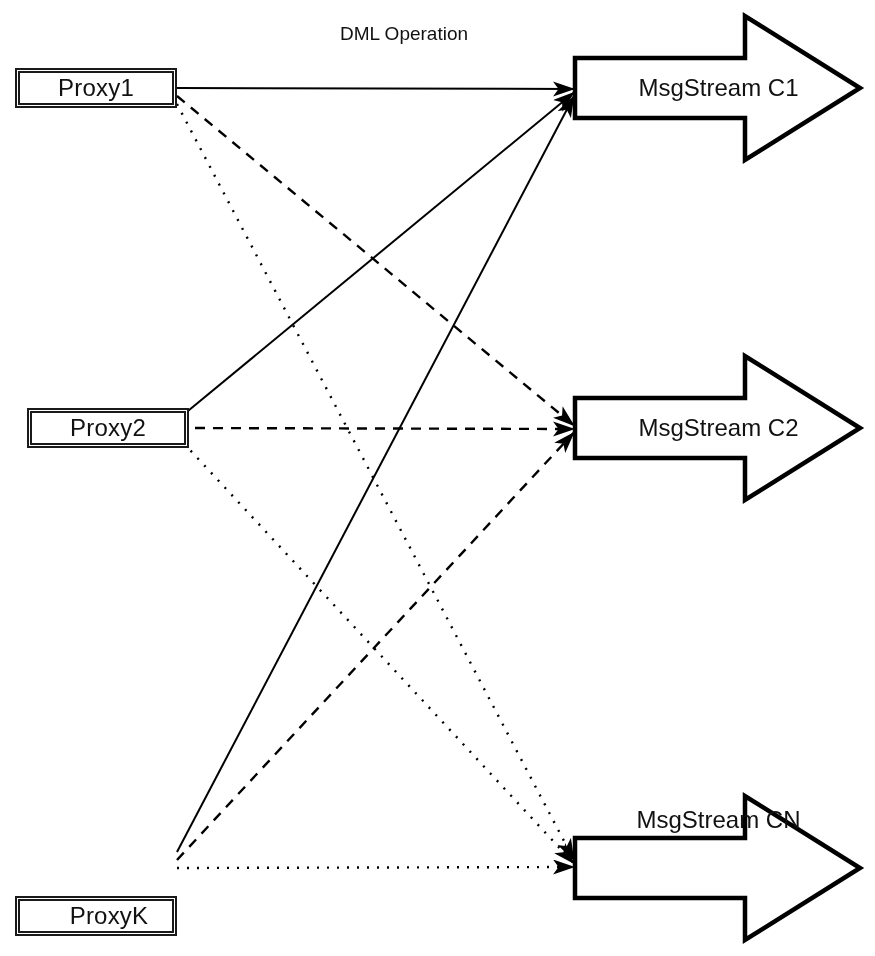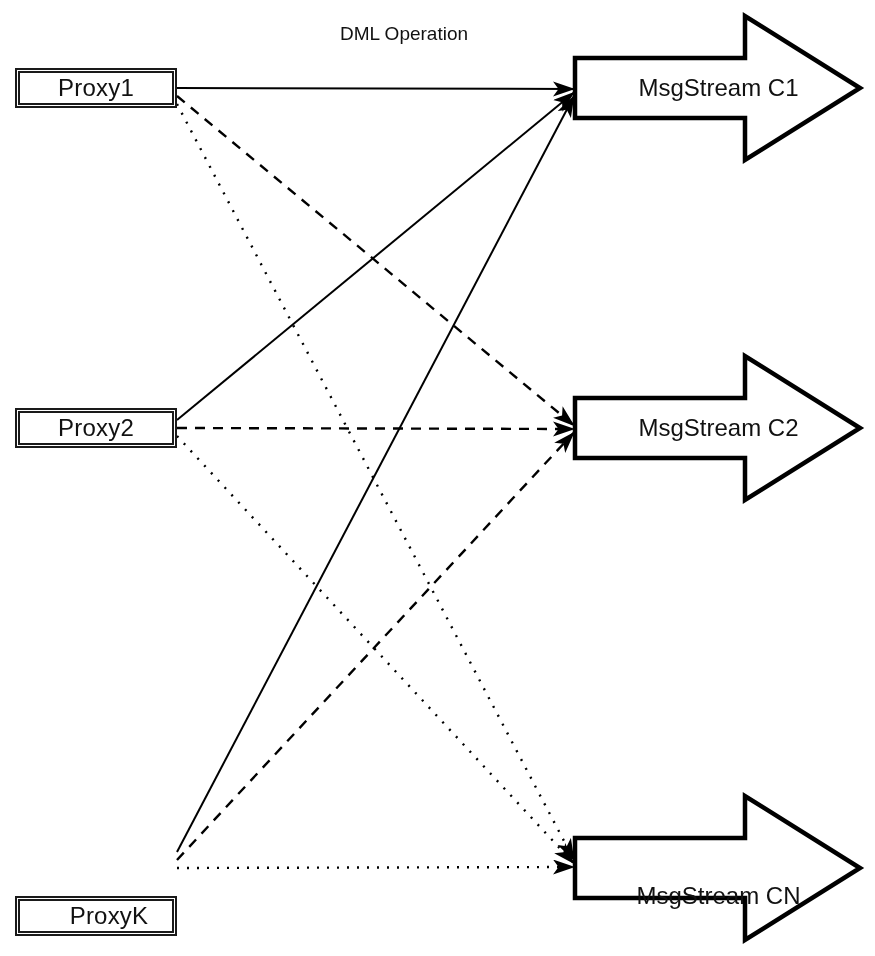--- a/index.html
+++ b/index.html
@@ -45,38 +45,38 @@
     border: 5px double #1a1a1a;
     background: var(--shape-fill, #ffffff);
     display: flex;
     align-items: center;
     justify-content: center;
     font-size: 24px;
     color: var(--text, #1a1a1a);
     letter-spacing: 0.2px;
   }
   .proxy-1 { top: 68px; }
-  .proxy-2 { top: 408px; }
+  .proxy-2 { top: 408px; margin-left: 12px; }
   .proxy-k { top: 896px; padding-left: 26px; }
   .stream-label {
     position: absolute;
     left: 575px;
     width: 287px;
     height: 40px;
     display: flex;
     align-items: center;
     justify-content: center;
     font-size: 24px;
     color: var(--text, #000000);
     pointer-events: none;
     white-space: nowrap;
   }
   .stream-c1 { top: 68px; }
   .stream-c2 { top: 408px; }
-  .stream-cn { top: 876px; }
+  .stream-cn { top: 800px; }
   .dml-label {
     position: absolute;
     left: 254px;
     top: 20px;
     width: 300px;
     text-align: center;
     font-size: 19px;
     line-height: 27px;
     color: var(--text, #000000);
   }

